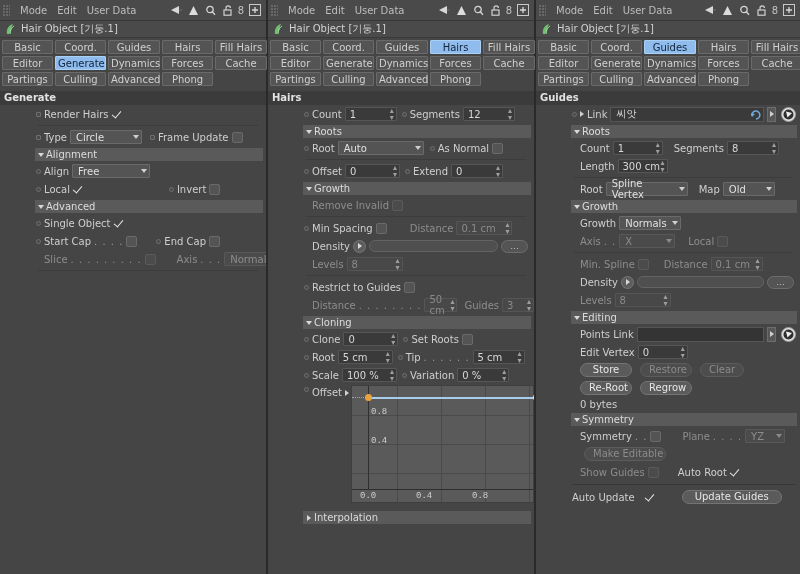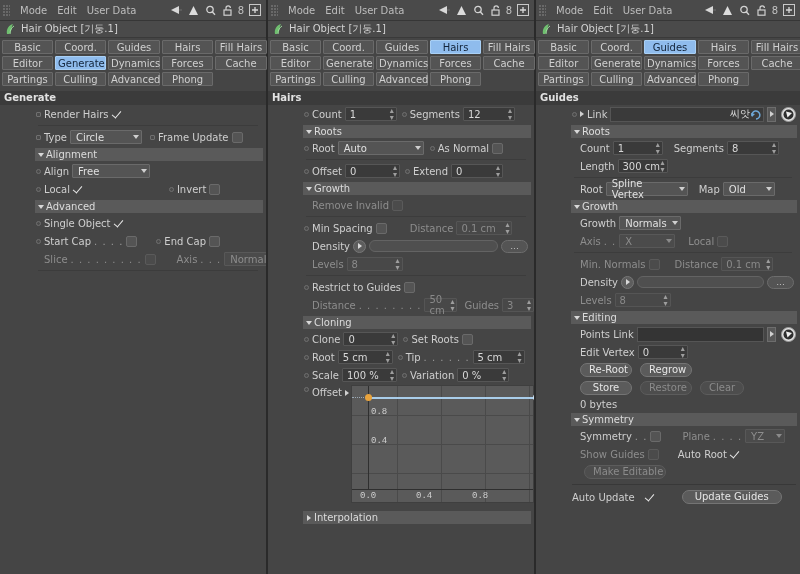--- a/index.html
+++ b/index.html
@@ -134,21 +134,21 @@
     width:0;height:0;border-left:4px solid #cfcfcf;
     border-top:3px solid transparent;border-bottom:3px solid transparent;
     transform:rotate(90deg); margin-left:4px;
   }
   .dd.dis .car { border-left-color:#8a8a8a; }
 
   
   .linkfield {
     height:15px; background:#3a3a3a; border:1px solid #555;
     display:flex; align-items:center; padding:0 2px 0 5px;
-    color:#dcdcdc; font-size:10px; flex:1; justify-content:flex-end;
+    color:#dcdcdc; font-size:10px; flex:1; justify-content:space-between;
   }
   .linkfield.empty { background:#343434; }
   .pick {
     width:15px;height:15px;border-radius:50%;
     background:#e2e2e2; display:flex; align-items:center; justify-content:center;
     flex:none; margin-left:2px; border:1px solid #9a9a9a;
   }
   .arrbtn {
     width:9px; height:15px; background:#575757; border:1px solid #6d6d6d;
     display:flex;align-items:center;justify-content:center; flex:none;
@@ -794,21 +794,21 @@
           <span>X</span>
           <span class="car"></span>
         </div>
         <div class="lbl dis" style="margin-left:10px">Local</div>
         <div class="cb dis"></div>
       </div>
 
       <div class="hr"></div>
 
       <div class="row">
-        <div class="lbl dis" style="margin-left:8px">Min. Normals</div>
+        <div class="lbl dis" style="margin-left:8px">Min. Spline</div>
         <div class="cb dis"></div>
         <div class="lbl dis" style="margin-left:12px">Distance</div>
         <div class="num dis" style="width:52px">
           <span>0.1 cm</span>
             <span class="spin"></span>
         </div>
       </div>
 
       <div class="row" style="padding-right:6px">
         <div class="lbl" style="margin-left:8px">Density</div>
@@ -846,28 +846,28 @@
 
       <div class="row">
         <div class="lbl" style="margin-left:8px">Edit Vertex</div>
         <div class="num" style="width:50px">
           <span>0</span>
             <span class="spin"></span>
         </div>
       </div>
 
       <div class="row" style="gap:8px">
-        <div class="btn" style="margin-left:8px;width:52px">Re-Root</div>
-        <div class="btn" style="width:52px">Regrow</div>
-      </div>
-
-      <div class="row" style="gap:8px">
         <div class="btn" style="margin-left:8px;width:52px">Store</div>
         <div class="btn dis" style="width:52px">Restore</div>
         <div class="btn dis" style="width:44px">Clear</div>
+      </div>
+
+      <div class="row" style="gap:8px">
+        <div class="btn" style="margin-left:8px;width:52px">Re-Root</div>
+        <div class="btn" style="width:52px">Regrow</div>
       </div>
 
       <div class="row" style="height:14px">
         <div class="lbl" style="margin-left:8px">0 bytes</div>
       </div>
 
       <div class="sub">
         <span class="arrow"></span>
         <span>Symmetry</span>
       </div>
@@ -878,30 +878,30 @@
         <div class="cb"></div>
         <div class="lbl dis" style="margin-left:18px">Plane</div>
         <div class="lbl dis dots">. . . .</div>
         <div class="dd dis" style="width:40px">
           <span>YZ</span>
           <span class="car"></span>
         </div>
       </div>
 
       <div class="row">
+        <div class="btn dis" style="margin-left:12px;width:82px">Make Editable</div>
+      </div>
+
+      <div class="row">
         <div class="lbl dis" style="margin-left:8px">Show Guides</div>
         <div class="cb dis"></div>
         <div class="lbl" style="margin-left:16px">Auto Root</div>
         <div class="cb on"></div>
       </div>
 
-      <div class="row">
-        <div class="btn dis" style="margin-left:12px;width:82px">Make Editable</div>
-      </div>
-
       <div class="footsep"></div>
 
       <div class="row" style="gap:10px">
         <div class="lbl">Auto Update</div>
         <div class="cb on"></div>
         <div class="btn" style="margin-left:16px;width:100px">Update Guides</div>
       </div>
     </div>
   </div>
 </div>

